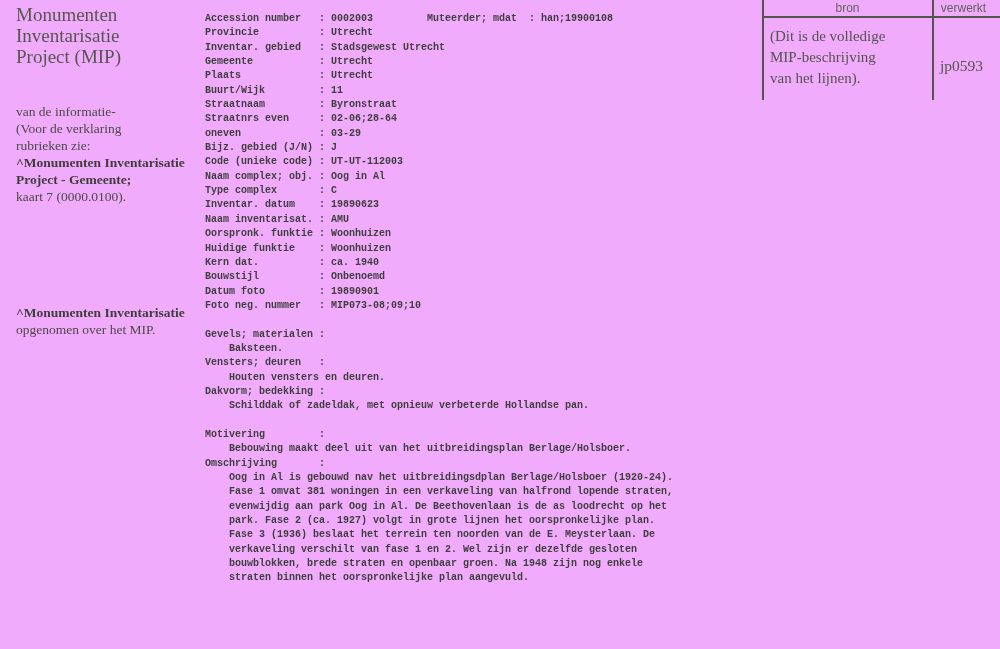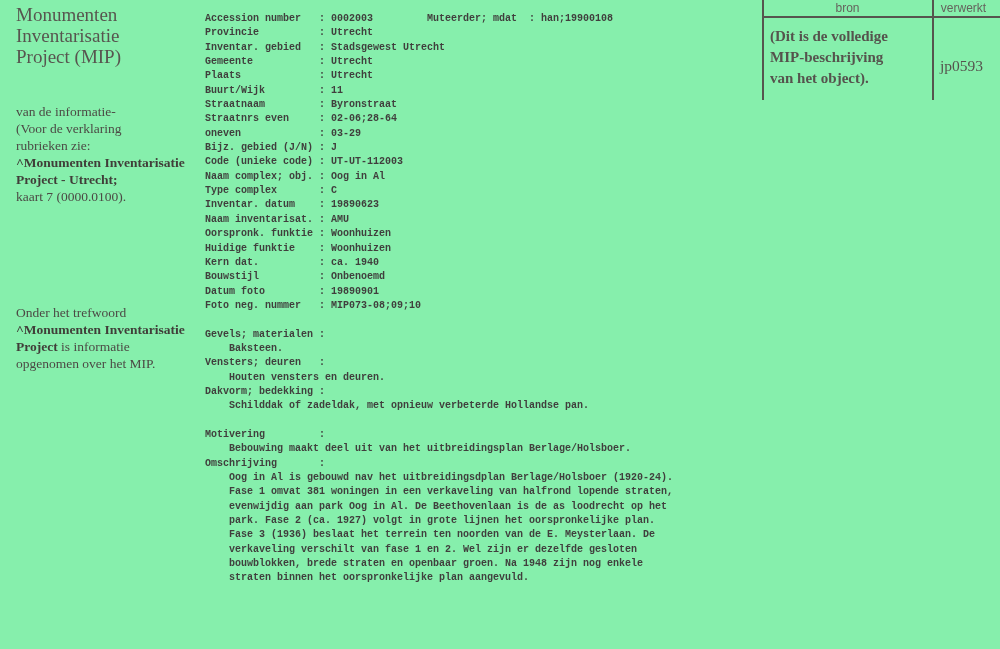--- a/index.html
+++ b/index.html
@@ -4,21 +4,21 @@
 <style>
   html, body {
     margin: 0; padding: 0;
     width: 1000px; height: 649px;
     overflow: hidden;
     background: #fcfcfa;
   }
   .page {
     position: relative;
     width: 1000px; height: 649px;
-    background: #86efac;
+    background: #f0abfc;
   }
 
   
   .sidebar {
     position: absolute; left: 16px; top: 0; width: 180px; height: 649px;
     font-family: "Liberation Serif", serif;
     color: #4a4a46;
   }
   .sidebar .title {
     position: absolute; left: 0; top: 4px;
@@ -64,21 +64,20 @@
     text-align: center;
   }
   .col-header.bron { left: 763px; width: 169px; text-align: center; }
   .col-header.verwerkt { left: 933px; width: 61px; }
   .bron-note {
     position: absolute; left: 770px; top: 26px;
     font-family: "Liberation Serif", serif;
     font-size: 15px; line-height: 21px;
     color: #55534d;
     white-space: nowrap;
-    font-weight: bold;
   }
   .verwerkt-code {
     position: absolute; left: 940px; top: 57px;
     font-family: "Liberation Serif", serif;
     font-size: 15.5px;
     color: #55534d;
   }
 </style>
 </head>
 <body>
@@ -89,27 +88,25 @@
     <div class="title" id="sidebar-title">
         <div>Monumenten</div>
         <div>Inventarisatie</div>
         <div>Project (MIP)</div>
       </div>
     <div class="side-para" id="para-1">
         <div><span>van de informatie-</span></div>
         <div><span>(Voor de verklaring</span></div>
         <div><span>rubrieken zie:</span></div>
         <div><span class="b">^Monumenten Inventarisatie</span></div>
-        <div><span class="b">Project - Utrecht;</span></div>
+        <div><span class="b">Project - Gemeente;</span></div>
         <div><span>kaart 7 (0000.0100).</span></div>
       </div>
     <div class="side-para" id="para-3">
-        <div><span>Onder het trefwoord</span></div>
         <div><span class="b">^Monumenten Inventarisatie</span></div>
-        <div><span class="b">Project</span><span> is informatie</span></div>
         <div><span>opgenomen over het MIP.</span></div>
       </div>
   </aside>
 
   <main>
     <pre class="record-pre" id="record-pre">Accession number   : 0002003         Muteerder; mdat  : han;19900108
 Provincie          : Utrecht
 Inventar. gebied   : Stadsgewest Utrecht
 Gemeente           : Utrecht
 Plaats             : Utrecht
@@ -152,18 +149,18 @@
 
   <section class="side-table">
     <div class="vline left"></div>
     <div class="vline mid"></div>
     <div class="hline"></div>
     <div class="col-header bron">bron</div>
     <div class="col-header verwerkt">verwerkt</div>
     <div class="bron-note" id="bron-note">
         <div>(Dit is de volledige</div>
         <div>MIP-beschrijving</div>
-        <div>van het object).</div>
+        <div>van het lijnen).</div>
       </div>
     <div class="verwerkt-code">jp0593</div>
   </section>
 
 </div>
 
 </body></html>

